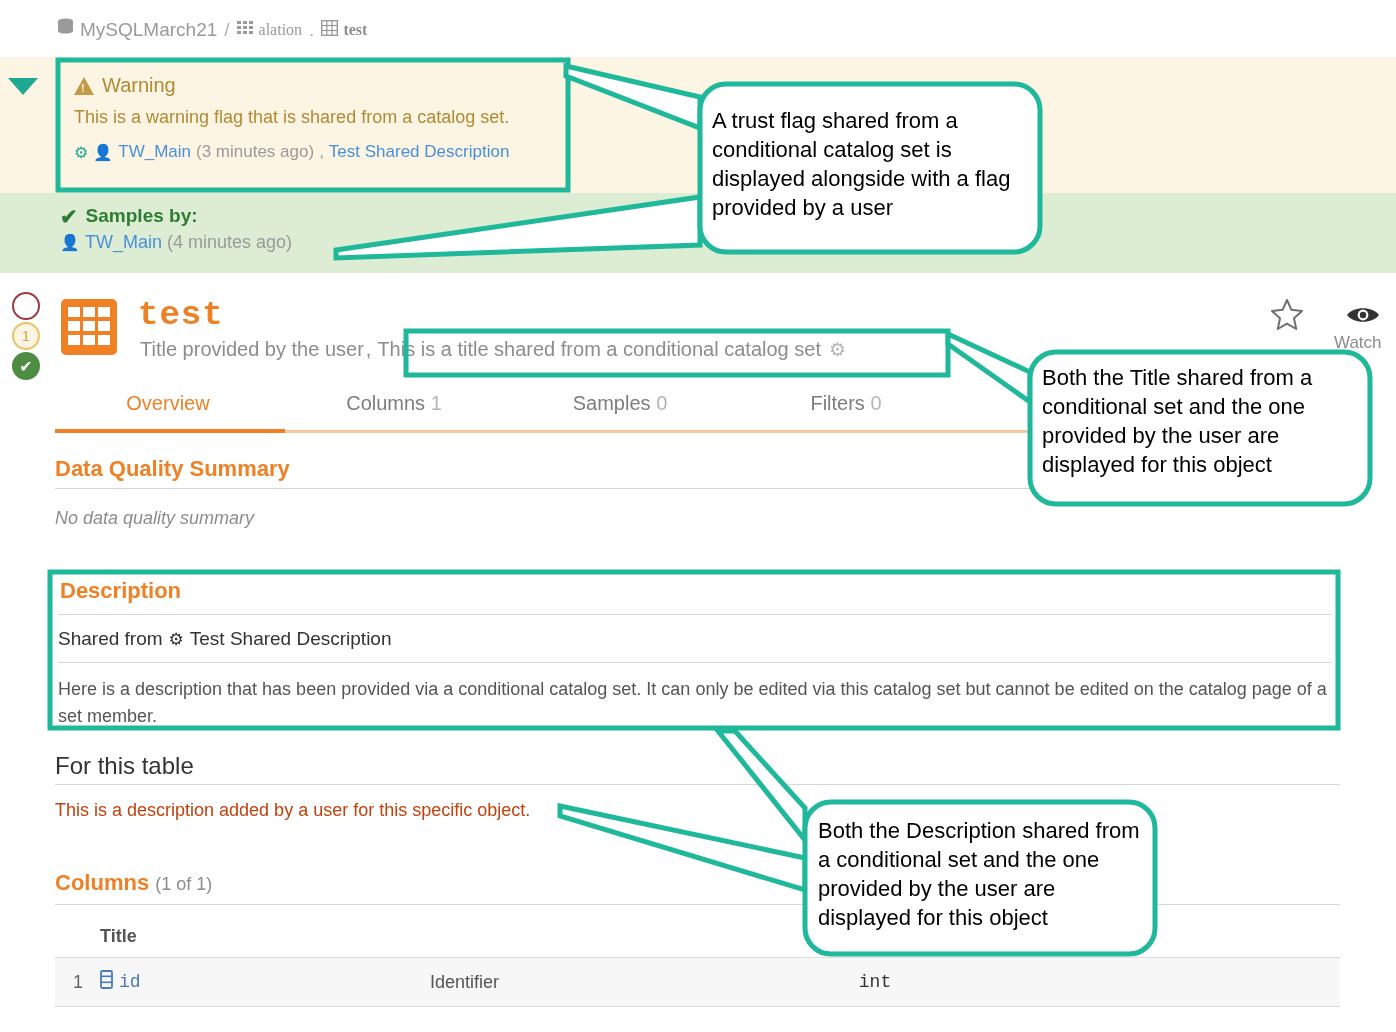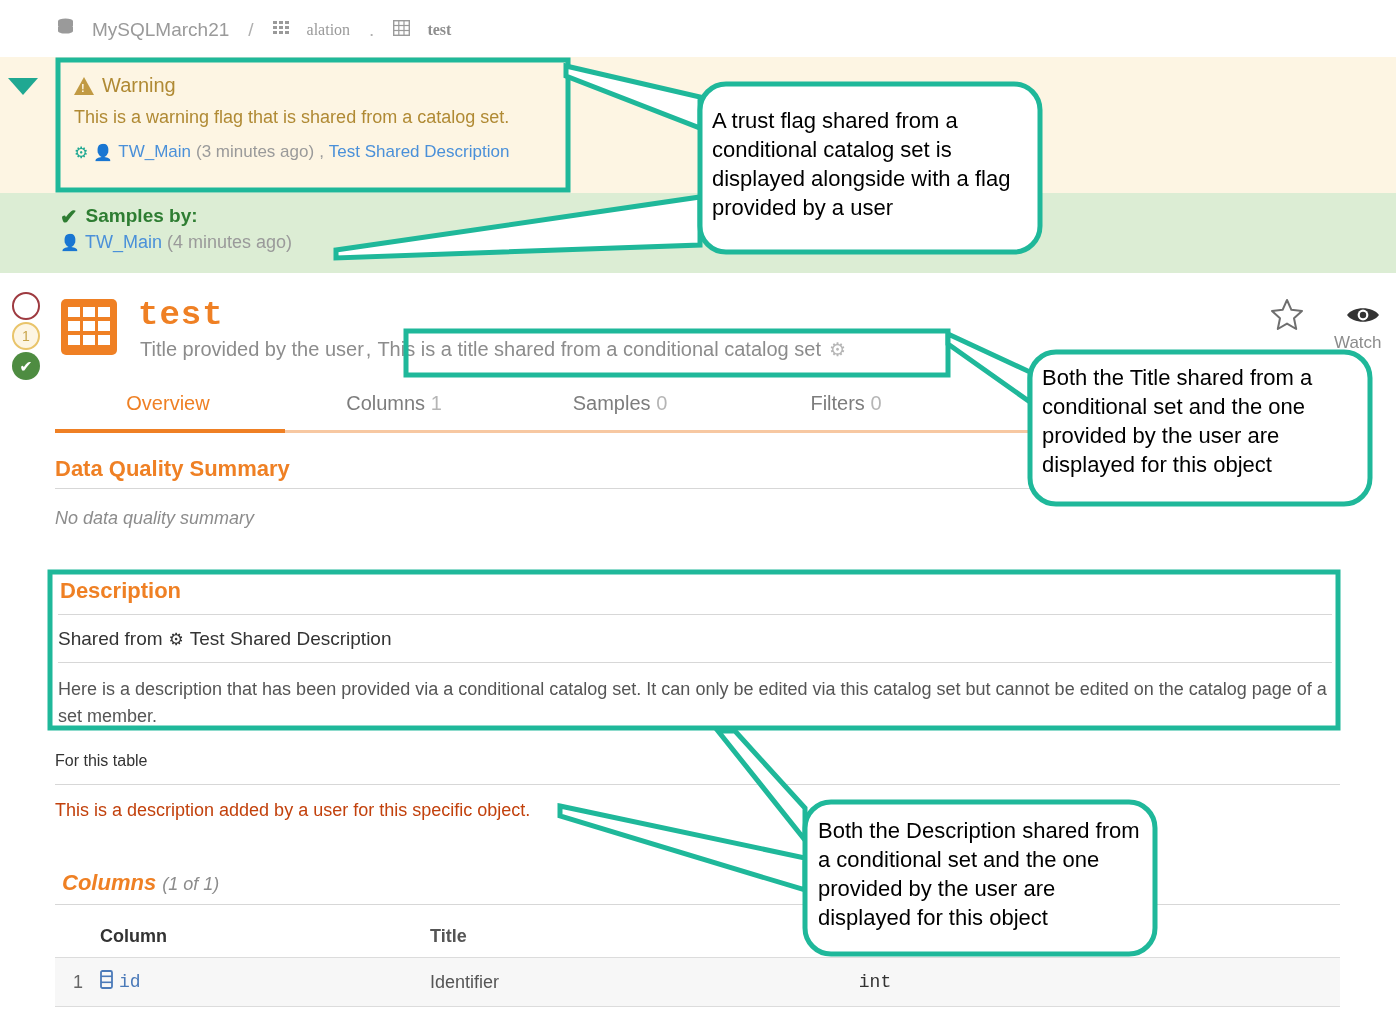--- a/index.html
+++ b/index.html
@@ -10,21 +10,21 @@
     background:#ffffff;
     font-family:"Liberation Sans", sans-serif;
     color:#444;
     overflow:hidden;
   }
 
   
   #breadcrumb {
     position:absolute; left:57px; top:18px;
     font-size:19px; color:#9a9a9a;
-    display:flex; align-items:center; gap:12px;
+    display:flex; align-items:center; gap:0px;
     white-space:nowrap;
   }
   #breadcrumb .bc-txt { font-size:19px; color:#9a9a9a; }
   #breadcrumb .mono { font-family:Liberation Serif, serif; font-size:16px; color:#9a9a9a; }
   #breadcrumb .mono.b { font-weight:bold; color:#8e8e8e; }
   #breadcrumb .sep { margin:0 7px; color:#b0b0b0; }
   .ic { display:inline-block; vertical-align:middle; }
 
   
   #warn-band {
@@ -122,25 +122,25 @@
   #dq-body { left:55px; top:508px; }
   #desc-head { left:60px; top:578px; }
   #desc-hr1  { left:58px; top:614px; width:1274px; }
   #shared-from {
     position:absolute; left:58px; top:628px; font-size:19px; color:#333;
     display:flex; align-items:center; gap:6px;
   }
   #desc-hr2  { left:58px; top:662px; width:1274px; }
   #desc-body { position:absolute; left:58px; top:676px; width:1270px; font-size:18px; color:#555; line-height:27px;}
 
-  #forthis-head { position:absolute; left:55px; top:752px; font-size:16px; color:#333; }
+  #forthis-head { position:absolute; left:55px; top:752px; font-size:24px; color:#333; }
   #forthis-hr   { left:55px; top:784px; width:1285px; }
   #forthis-body { left:55px; top:800px; }
 
-  #cols-head { left:62px; top:870px;font-style:italic; }
+  #cols-head { left:55px; top:870px; }
   #cols-head .cnt { color:#8c8c8c; font-size:18px; font-weight:normal; }
   #cols-hr { left:55px; top:904px; width:1285px; }
 
   #cols-table { position:absolute; left:55px; top:918px; width:1285px; font-size:18px; }
   #cols-table .thr { display:flex; padding:8px 0 10px 0; font-weight:bold; color:#333; }
   #cols-table .trow { display:flex; padding:12px 0 12px 0; background:#f7f7f7;
                       border-top:1px solid #dcdcdc; border-bottom:1px solid #dcdcdc; align-items:center;}
   .c-idx   { width:45px; padding-left:18px; color:#666; }
   .c-name  { width:330px; display:flex; align-items:center; gap:6px; }
   .c-title { width:330px; color:#555; }
@@ -316,21 +316,20 @@
 
 <div class="sec-head" id="cols-head">
   <span>Columns</span>
   <span class="cnt">(1 of 1)</span>
 </div>
 <div class="hr" id="cols-hr"></div>
 
 <div id="cols-table">
   <div class="thr">
     <div class="c-idx"></div>
-    <div class="c-name">Column</div>
     <div class="c-title">Title</div>
     <div class="c-type"></div>
   </div>
   <div class="trow">
     <div class="c-idx">1</div>
     <div class="c-name">
       <span>
         <svg width="13" height="19" viewBox="0 0 13 19">
           <rect x="1" y="1" width="11" height="17" rx="1.5" fill="none" stroke="#4a79b8" stroke-width="1.8"></rect>
           <line x1="1" y1="6.3" x2="12" y2="6.3" stroke="#4a79b8" stroke-width="1.6"></line>

